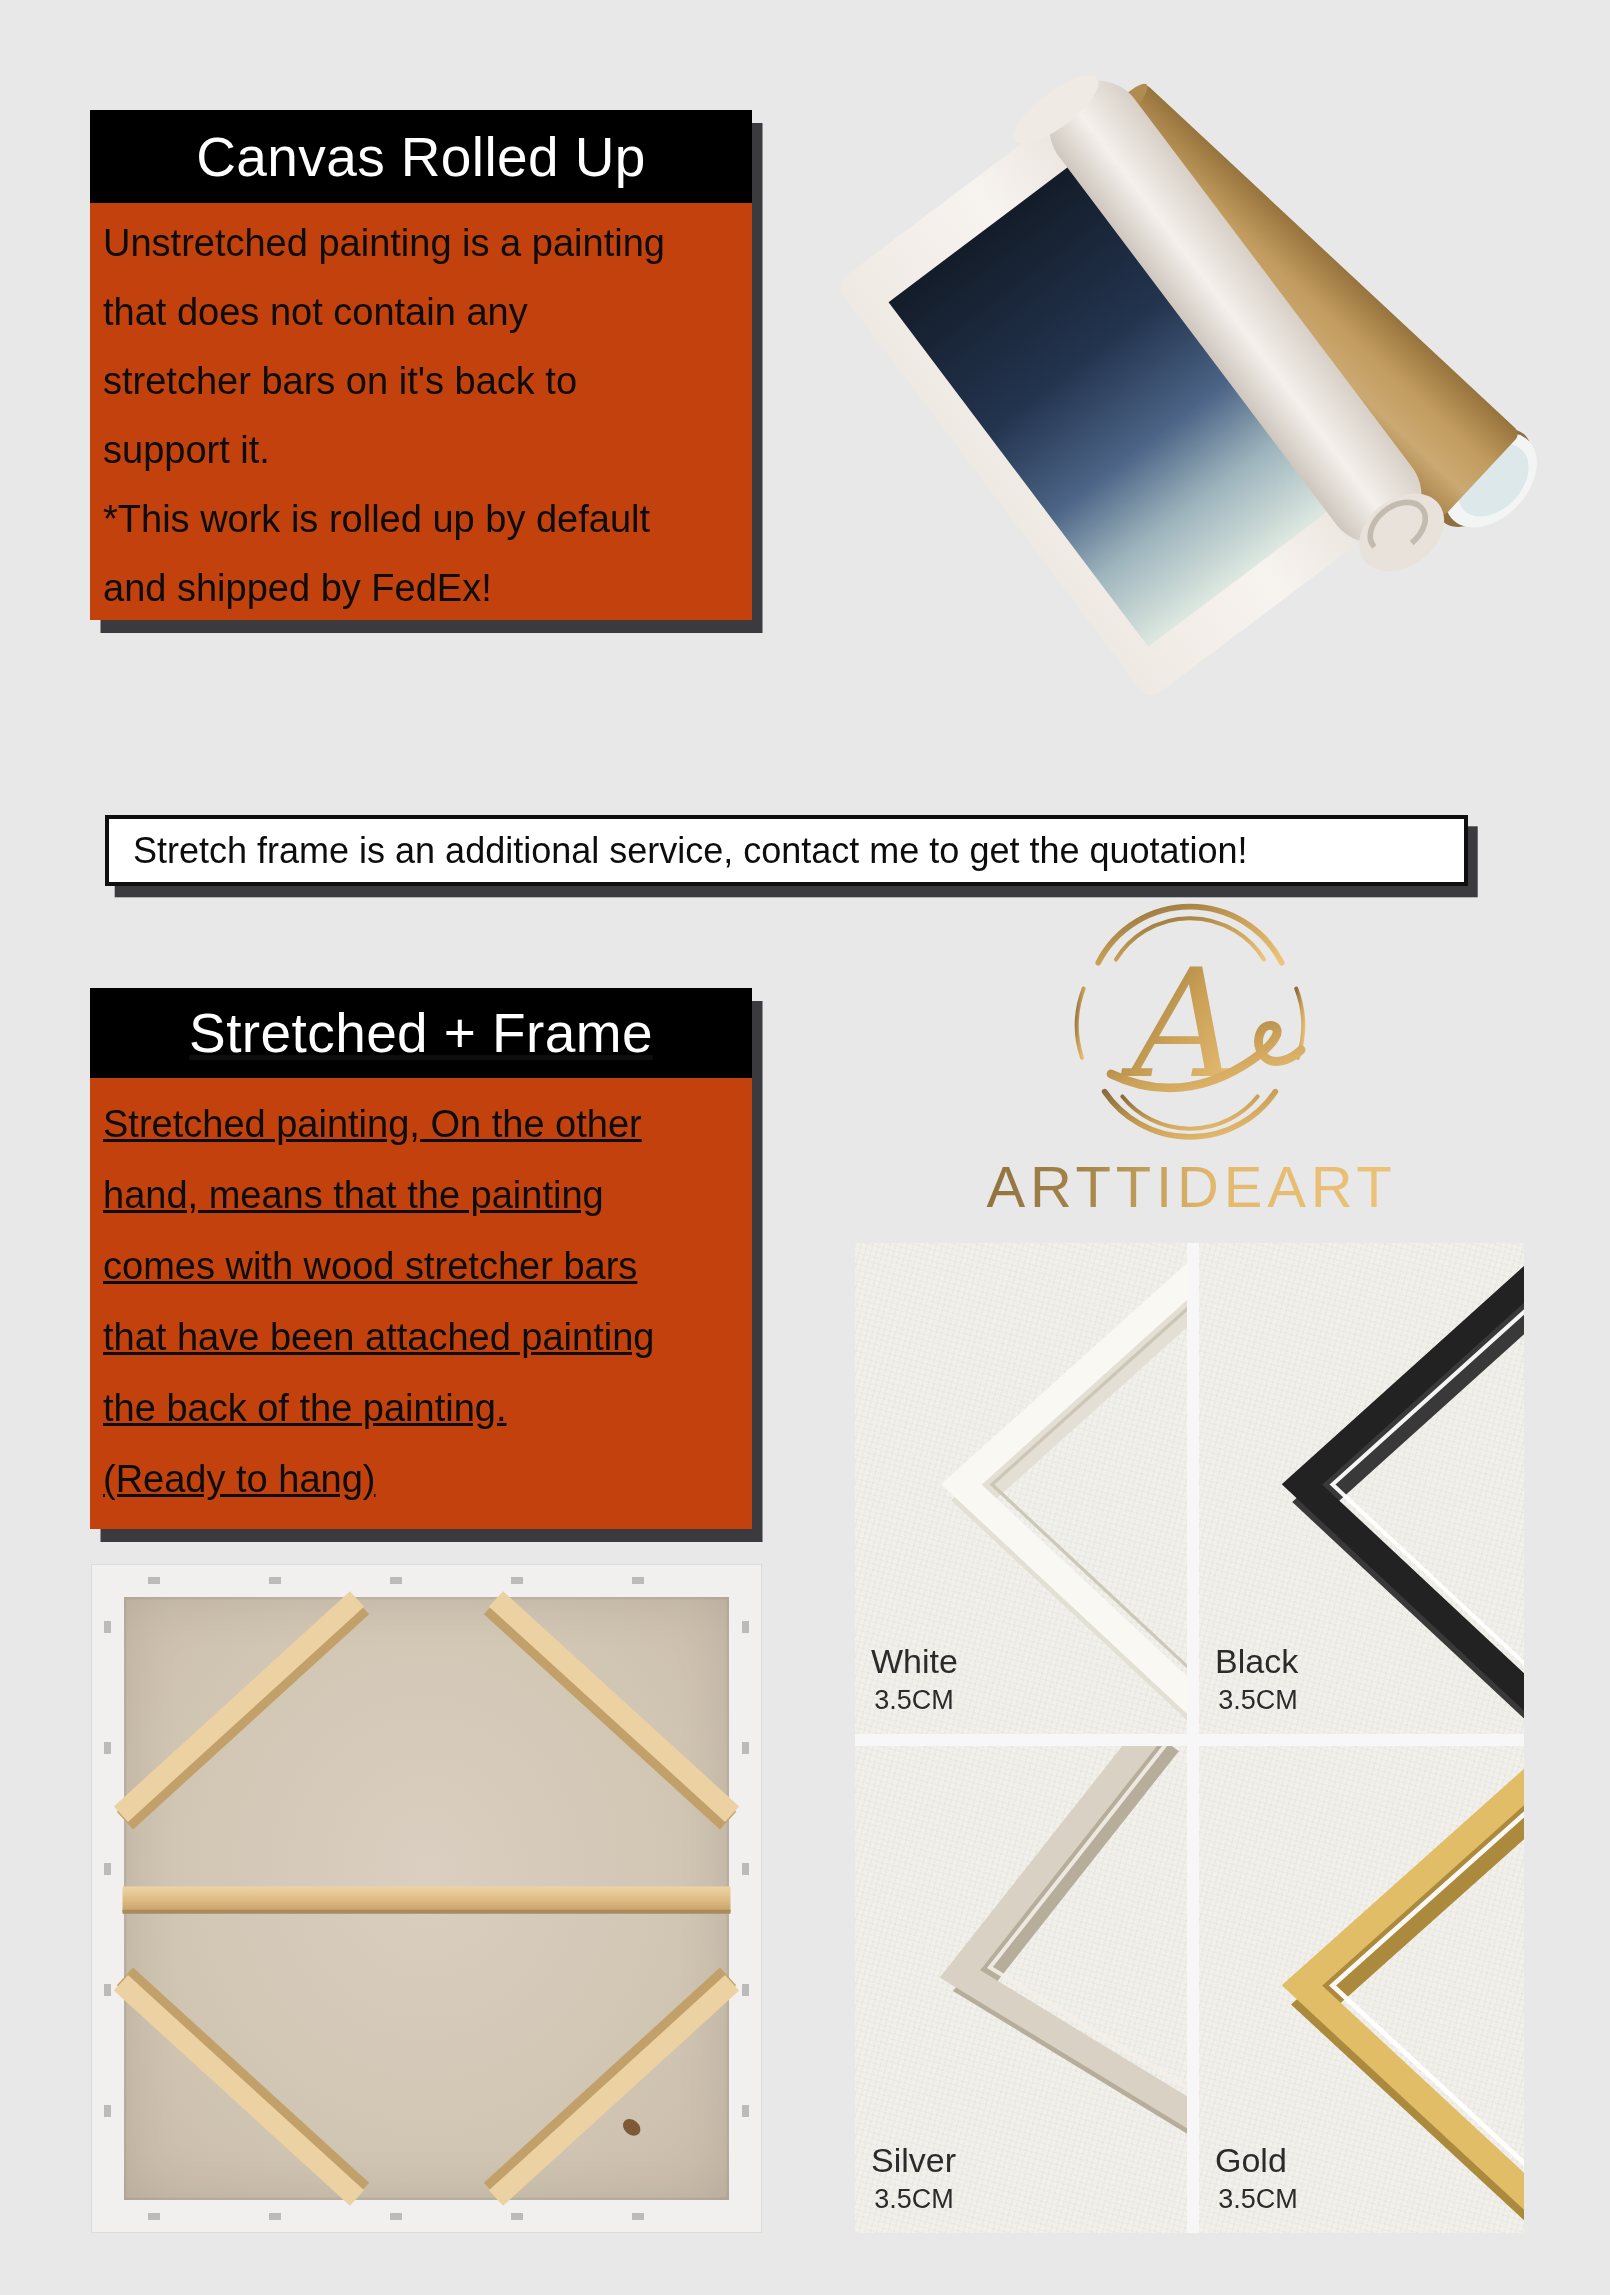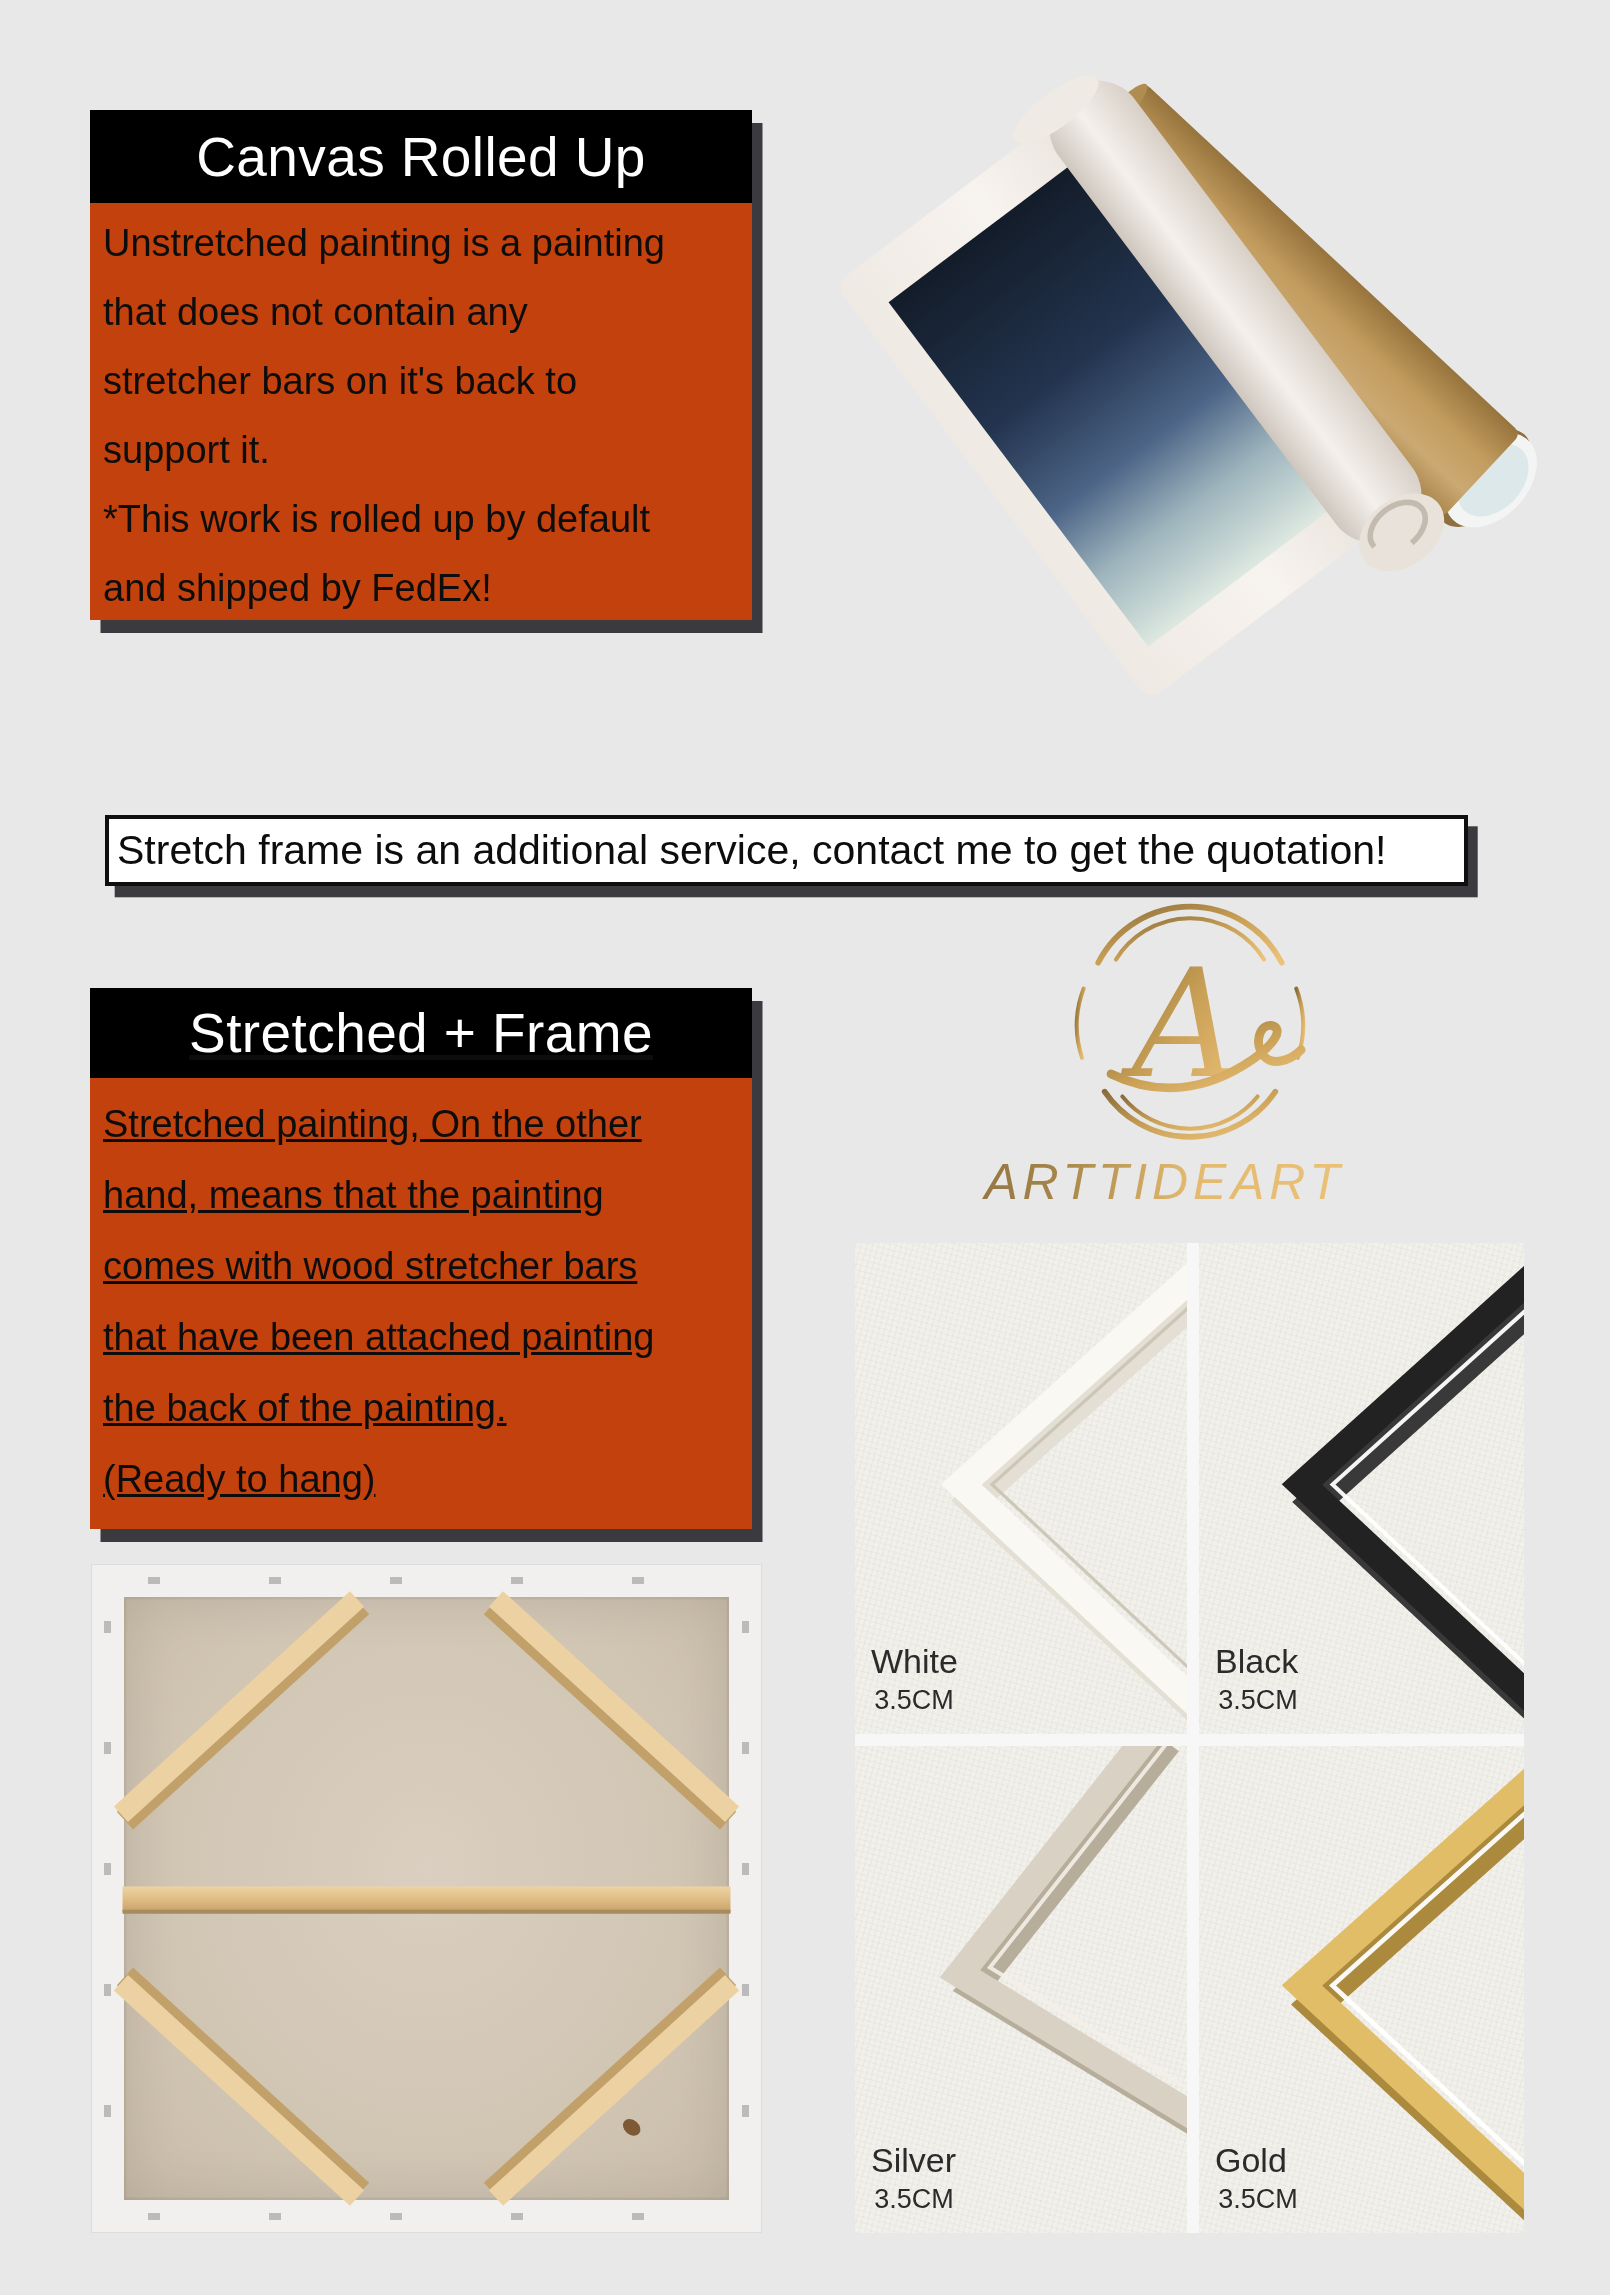--- a/index.html
+++ b/index.html
@@ -21,32 +21,32 @@
   #card-rolled .card-header { height:93px; }
   #card-rolled .card-body { height:417px; }
   #card-stretched { top:988px;text-decoration:underline; }
   #card-stretched .card-header { height:90px; }
   #card-stretched .card-body { height:451px; padding-top:11.3px; }
   #card-stretched .card-line { line-height:71px; }
   
   .banner {
     position:absolute; left:105px; top:815px; width:1363px; height:71px;
     background:#fff; border:4px solid #0f0f0f; box-shadow:9.7px 11.3px 0 #3b3b3f;
-    display:flex; align-items:center; padding-left:8px;
-    font-size:41px; white-space:nowrap;
+    display:flex; align-items:center; padding-left:24px;
+    font-size:36px; white-space:nowrap;
   }
   
   .photo-rolled { position:absolute; left:765px; top:56px; width:813px; height:644px; }
   
   .brand-mark { position:absolute; left:1037px; top:900px; width:306px; height:245px; }
   .brand-word {
-    position:absolute; left:923px; top:1153px; width:483px; text-align:center;
-    font-size:50px; letter-spacing:4.8px; font-weight:400;
+    position:absolute; left:950px; top:1153px; width:483px; text-align:center;
+    font-size:58px; letter-spacing:4.8px; font-weight:400;
     background:linear-gradient(90deg,#8a6c3c 0%,#a5854a 28%,#e3b96e 55%,#eec47c 100%);
-    -webkit-background-clip:text; background-clip:text; color:transparent;font-style:italic;
+    -webkit-background-clip:text; background-clip:text; color:transparent;
   }
   
   .frame-grid { position:absolute; left:855px; top:1243px; width:669px; height:990px; background:#f7f7f7; }
   .frame-cell {
     position:absolute; overflow:hidden;
     background-image:
       repeating-linear-gradient(105deg, rgba(0,0,0,.025) 0 1.6px, transparent 1.6px 5.6px),
       repeating-linear-gradient(15deg,  rgba(0,0,0,.018) 0 1.6px, transparent 1.6px 5.6px);
     background-color:#f2f0ea;
   }

